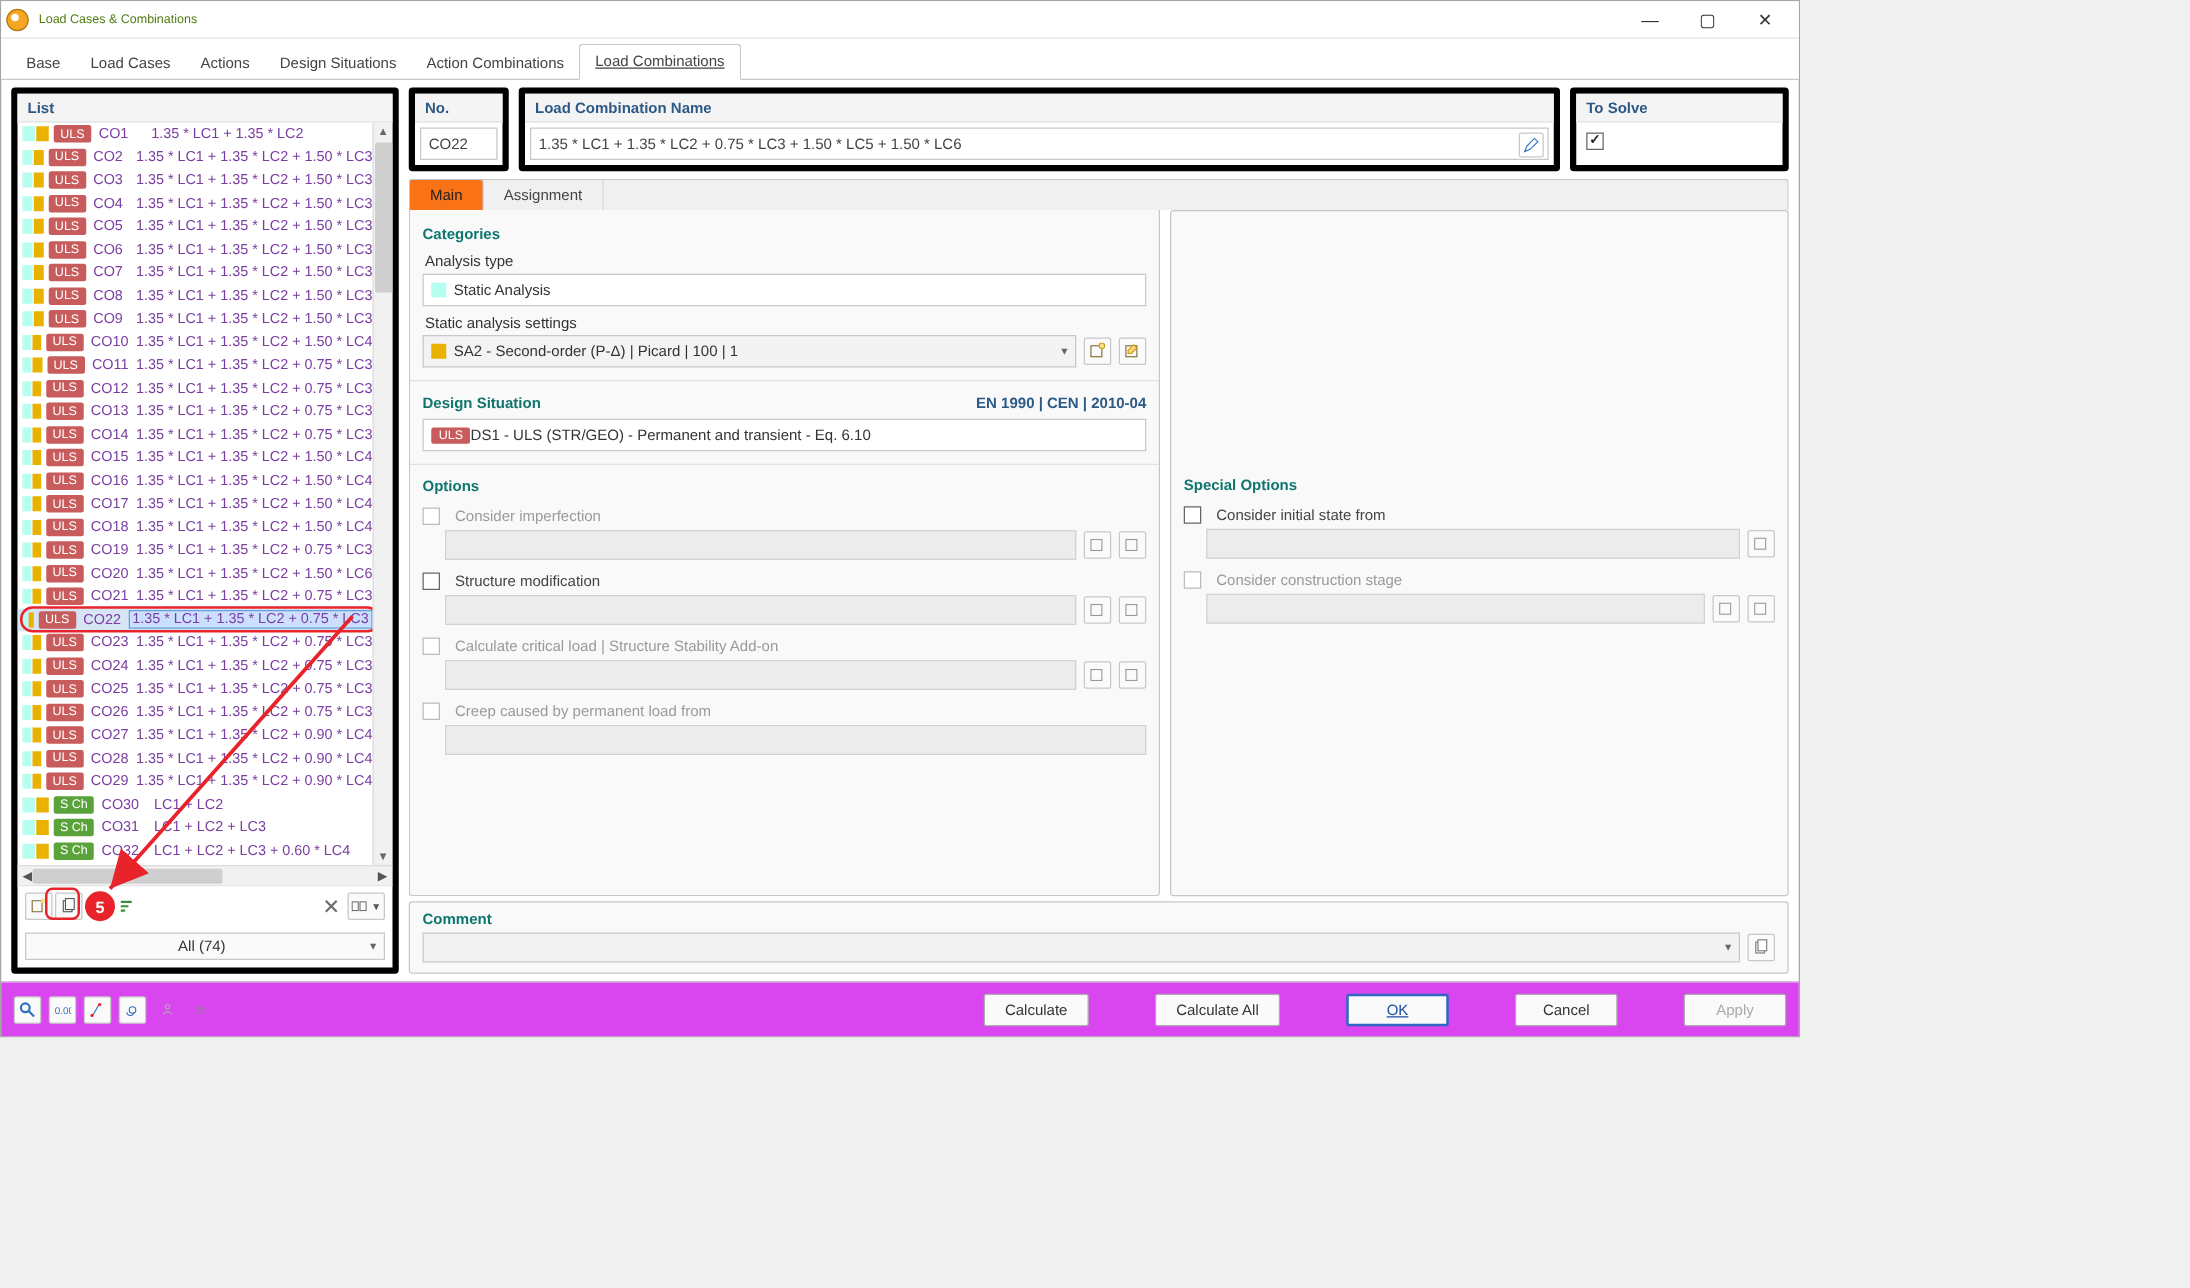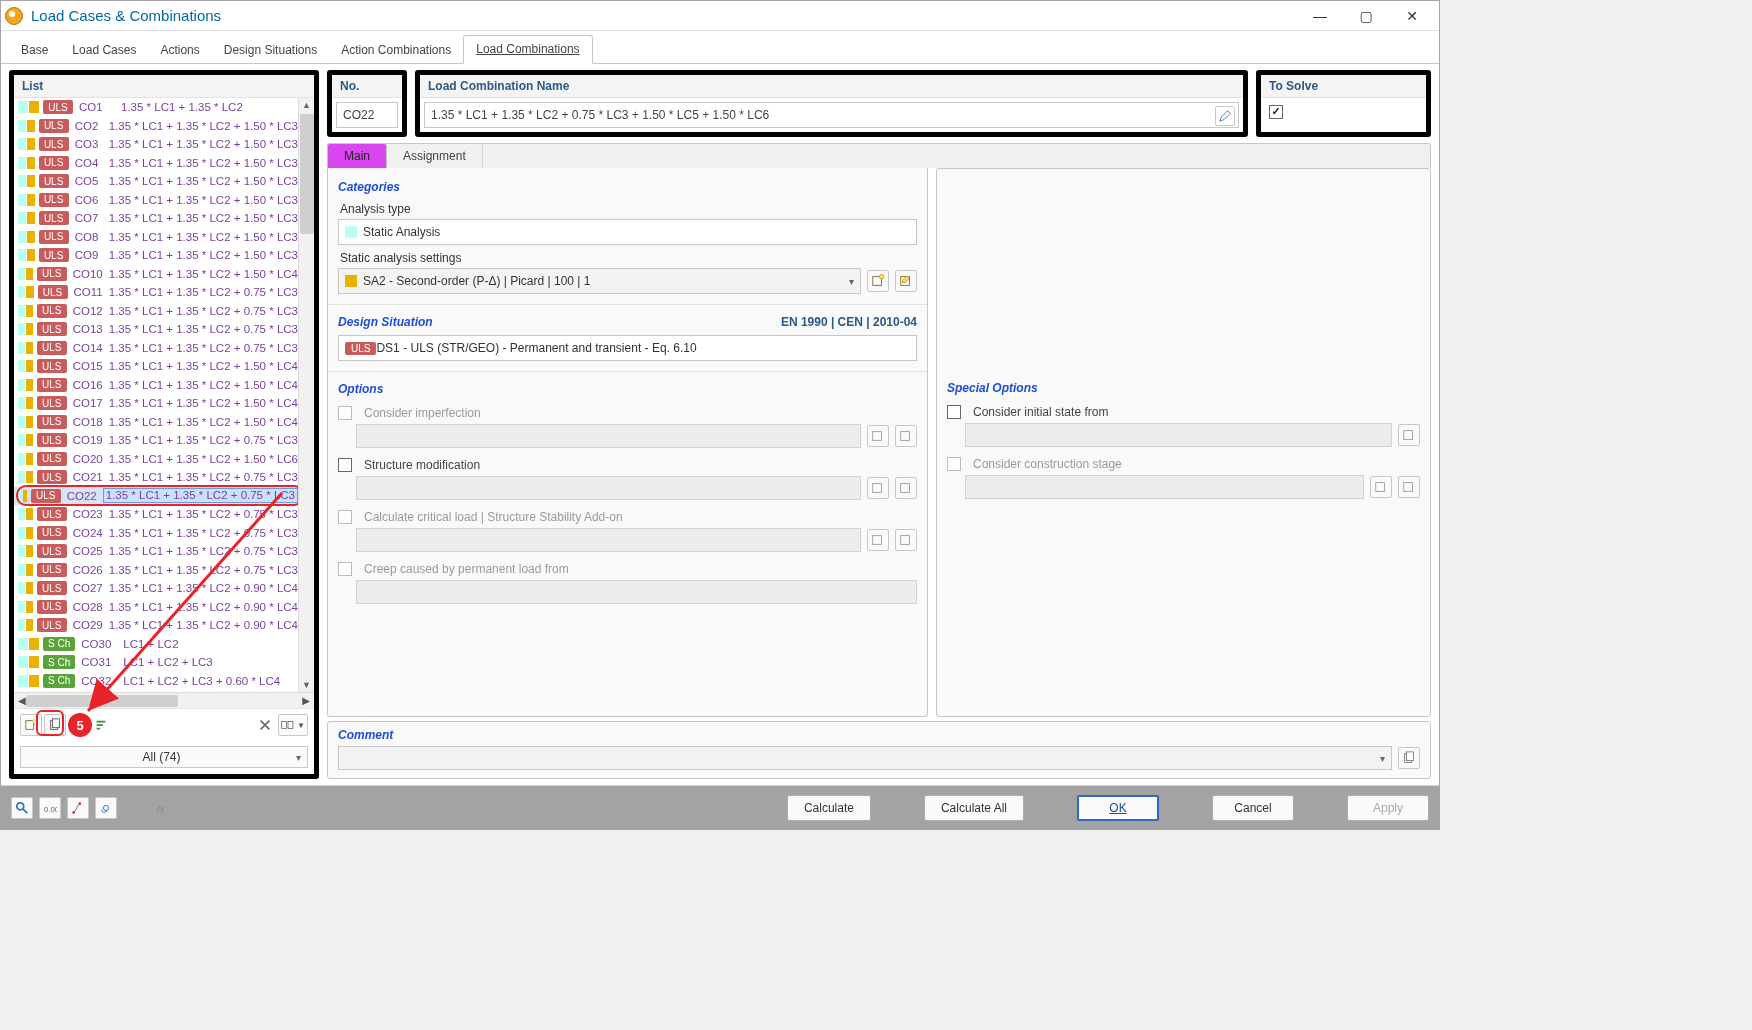--- a/index.html
+++ b/index.html
@@ -3,21 +3,21 @@
 <meta charset="utf-8">
 <style>
   * { box-sizing: border-box; }
   html, body { margin:0; padding:0; font-family: "Segoe UI", Arial, sans-serif; font-size:12px; color:#333; background:#f0f0f0; }
   .window { width:1440px; height:830px; margin:0; background:#fff; border:1px solid #a5a5a5; display:flex; flex-direction:column; }
 
   
   .titlebar { height:30px; display:flex; align-items:center; padding:0 4px; background:#fff; border-bottom:1px solid #e0e0e0; }
   .titlebar .app-icon { width:18px; height:18px; border-radius:50%; background:#f5a623; border:1px solid #b3780d; margin-right:8px; position:relative; }
   .titlebar .app-icon::after { content:""; position:absolute; top:3px; left:3px; width:6px; height:6px; border-radius:50%; background:#fff; }
-  .titlebar .title { flex:1; font-size:15px; color:#0369a1; }
+  .titlebar .title { flex:1; font-size:10px; color:#4d7c0f; }
   .win-btns { display:flex; }
   .win-btn { width:46px; height:28px; display:flex; align-items:center; justify-content:center; font-size:14px; color:#333; }
 
   
   .tabs { display:flex; align-items:flex-end; padding:4px 8px 0 8px; background:#fff; }
   .tab { padding:6px 12px 7px; font-size:12px; color:#444; cursor:pointer; }
   .tab.active { border:1px solid #c7c7c7; border-bottom:1px solid #fff; background:#fff; border-radius:3px 3px 0 0; position:relative; z-index:2;text-decoration:underline; }
   .tabs-border { height:1px; background:#c7c7c7; margin-top:-1px; }
 
   
@@ -55,25 +55,25 @@
   .top-grid { display:grid; grid-template-columns:80px 1fr 175px; gap:8px; }
   .input { height:26px; border:1px solid #c8c8c8; background:#fff; padding:0 6px; display:flex; align-items:center; color:#444; }
   .name-input { position:relative; }
   .name-edit { position:absolute; right:3px; top:3px; width:20px; height:20px; border:1px solid #c8c8c8; display:flex; align-items:center; justify-content:center; background:#fff; border-radius:2px; }
   .cb { width:14px; height:14px; border:1px solid #666; background:#fff; display:inline-flex; align-items:center; justify-content:center; font-size:11px; margin-right:6px; }
   .cb.checked::after { content:"✓"; color:#222; font-weight:bold; line-height:1; }
   .cb.disabled { border-color:#bbb; }
 
   .sub-tabs { display:flex; background:#f0f0f0; border:1px solid #c7c7c7; border-bottom:none; border-radius:3px 3px 0 0; }
   .subtab { padding:5px 16px; color:#444; cursor:pointer; border-right:1px solid #d8d8d8; }
-  .subtab.active { background:#d946ef; border:1px solid #c7c7c7; border-bottom:1px solid #f9f9f9; margin:-1px 0 -1px -1px; border-radius:3px 3px 0 0; color:#222; }
+  .subtab.active { background:#f97316; border:1px solid #c7c7c7; border-bottom:1px solid #f9f9f9; margin:-1px 0 -1px -1px; border-radius:3px 3px 0 0; color:#222; }
   .main-split { display:grid; grid-template-columns:1fr 495px; gap:8px; flex:1; min-height:0; }
   .scroll-panel { border:1px solid #c7c7c7; border-top:none; border-radius:0 0 3px 3px; padding:8px 10px; overflow:auto; background:#f9f9f9; }
   .scroll-panel.right-sp { border-top:1px solid #c7c7c7; border-radius:3px; }
-  .section-title { font-weight:600; color:#1d4ed8; margin:4px 0 8px 0;font-style:italic; }
+  .section-title { font-weight:600; color:#0f766e; margin:4px 0 8px 0; }
   .field-label { font-size:12px; color:#333; margin:6px 0 3px 2px; }
   .drop { height:26px; border:1px solid #c8c8c8; background:#fff; display:flex; align-items:center; padding:0 6px; color:#333; position:relative; }
   .drop.gray-select { background:#f3f3f3; }
   .drop .caret { margin-left:auto; color:#666; font-size:10px; }
   .chip { width:12px; height:12px; margin-right:6px; }
   .chip.sw-a2 { background:#b6fff0; }
   .chip.sw-b2 { background:#e9b200; }
   .row-flex { display:flex; align-items:center; gap:6px; }
   .grow { flex:1; }
   .divider { height:1px; background:#e2e2e2; margin:10px -10px; }
@@ -81,21 +81,21 @@
   .ds-info { font-size:12px; color:#2d5986; font-weight:600; }
   .mini-badge { background:#c85b5b; color:#fff; padding:1px 6px; font-size:10px; border-radius:2px; }
   .opt-row { display:flex; align-items:center; margin:10px 0 4px; gap:6px; color:#444; }
   .opt-row.disabled { color:#9a9a9a; }
   .opt-input-row { display:flex; align-items:center; gap:6px; margin-left:18px; margin-bottom:4px; }
   .long-input { flex:1; height:24px; background:#ececec; border:1px solid #d2d2d2; }
   .comment-panel { border:1px solid #c7c7c7; border-radius:3px; padding:6px 10px 8px; background:#f9f9f9; }
   .comment-flex { display:flex; gap:6px; align-items:center; margin-top:4px; }
 
   
-  .footer { height:44px; border-top:1px solid #d4d4d4; display:flex; align-items:center; padding:0 10px; gap:6px; background:#a3a3a3; }
+  .footer { height:44px; border-top:1px solid #d4d4d4; display:flex; align-items:center; padding:0 10px; gap:6px; background:#d946ef; }
   .footer-spacer { flex:1; }
   .btn { height:26px; padding:0 16px; border:1px solid #adadad; background:#fafafa; border-radius:2px; display:flex; align-items:center; justify-content:center; min-width:82px; cursor:pointer;margin-left:47px; }
   .btn.primary { border:2px solid #2d66c3; color:#1a4ea0;text-decoration:underline; }
   .btn.disabled { color:#aaa; }
 
   
   .arrow-svg { position:absolute; pointer-events:none; }
   .callout { position:absolute; width:24px; height:24px; border-radius:50%; background:#e8232a; color:#fff; display:flex; align-items:center; justify-content:center; font-weight:bold; font-size:13px; pointer-events:none; }
   .ring2 { position:absolute; border:2px solid #e8232a; border-radius:6px; pointer-events:none; }
 

